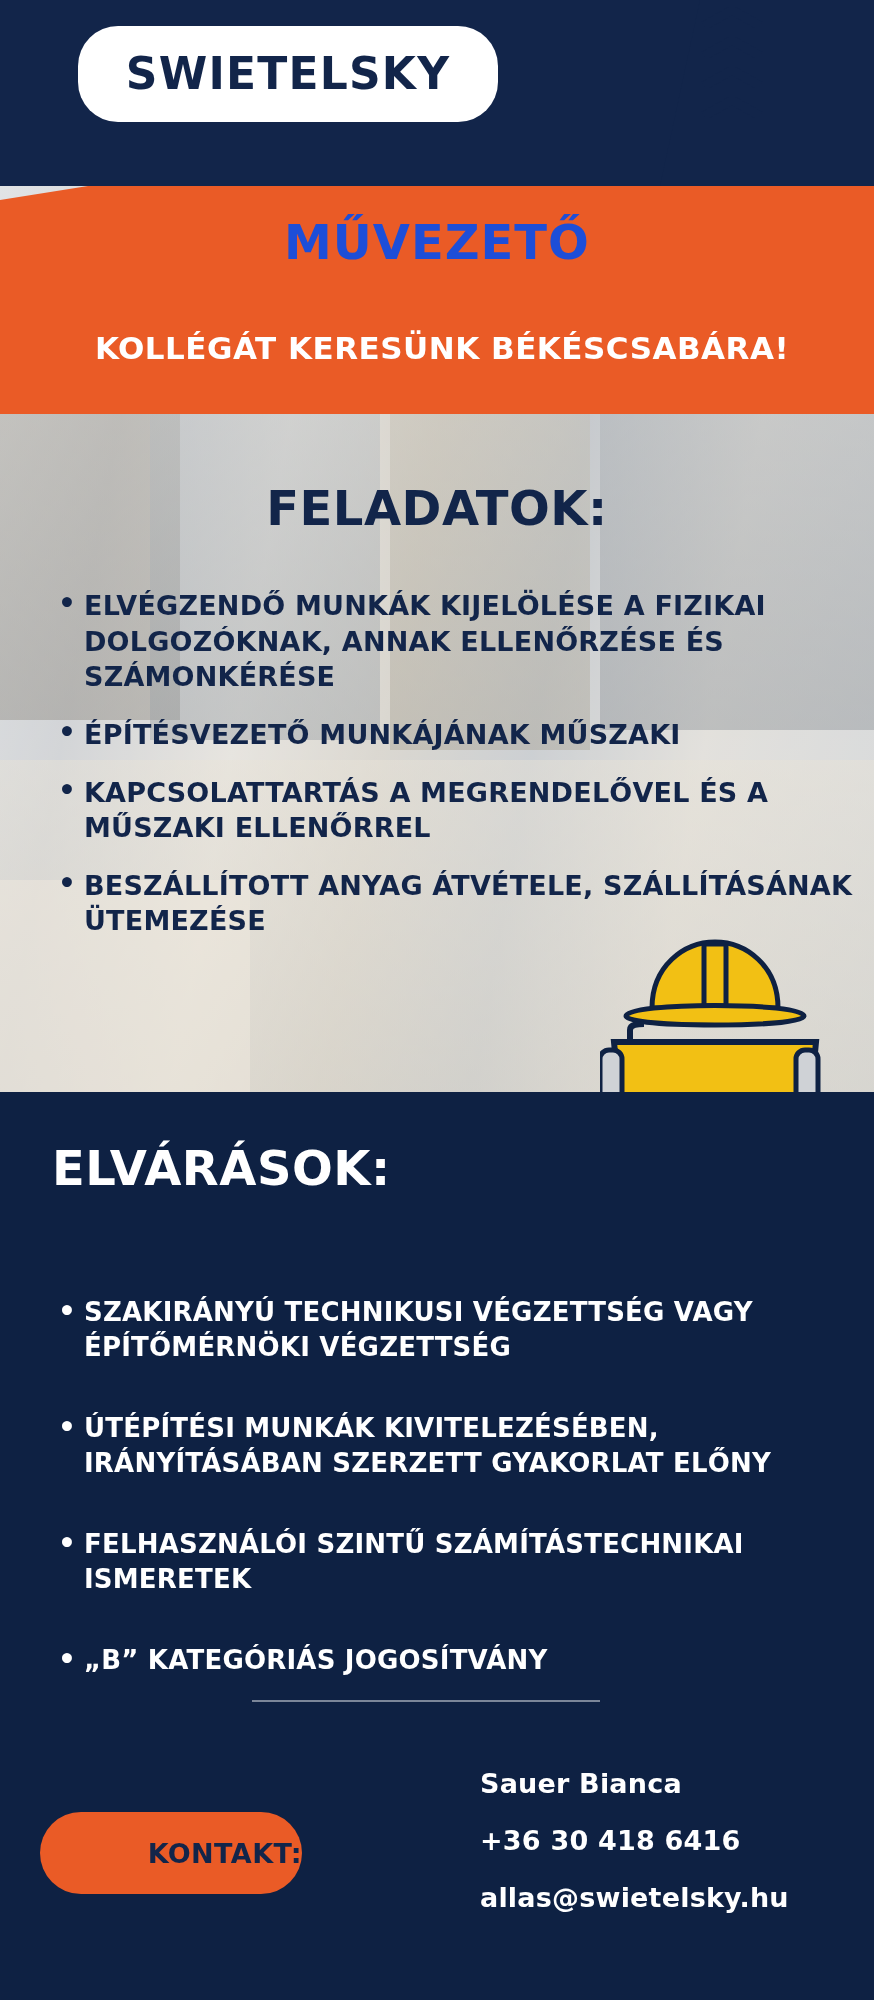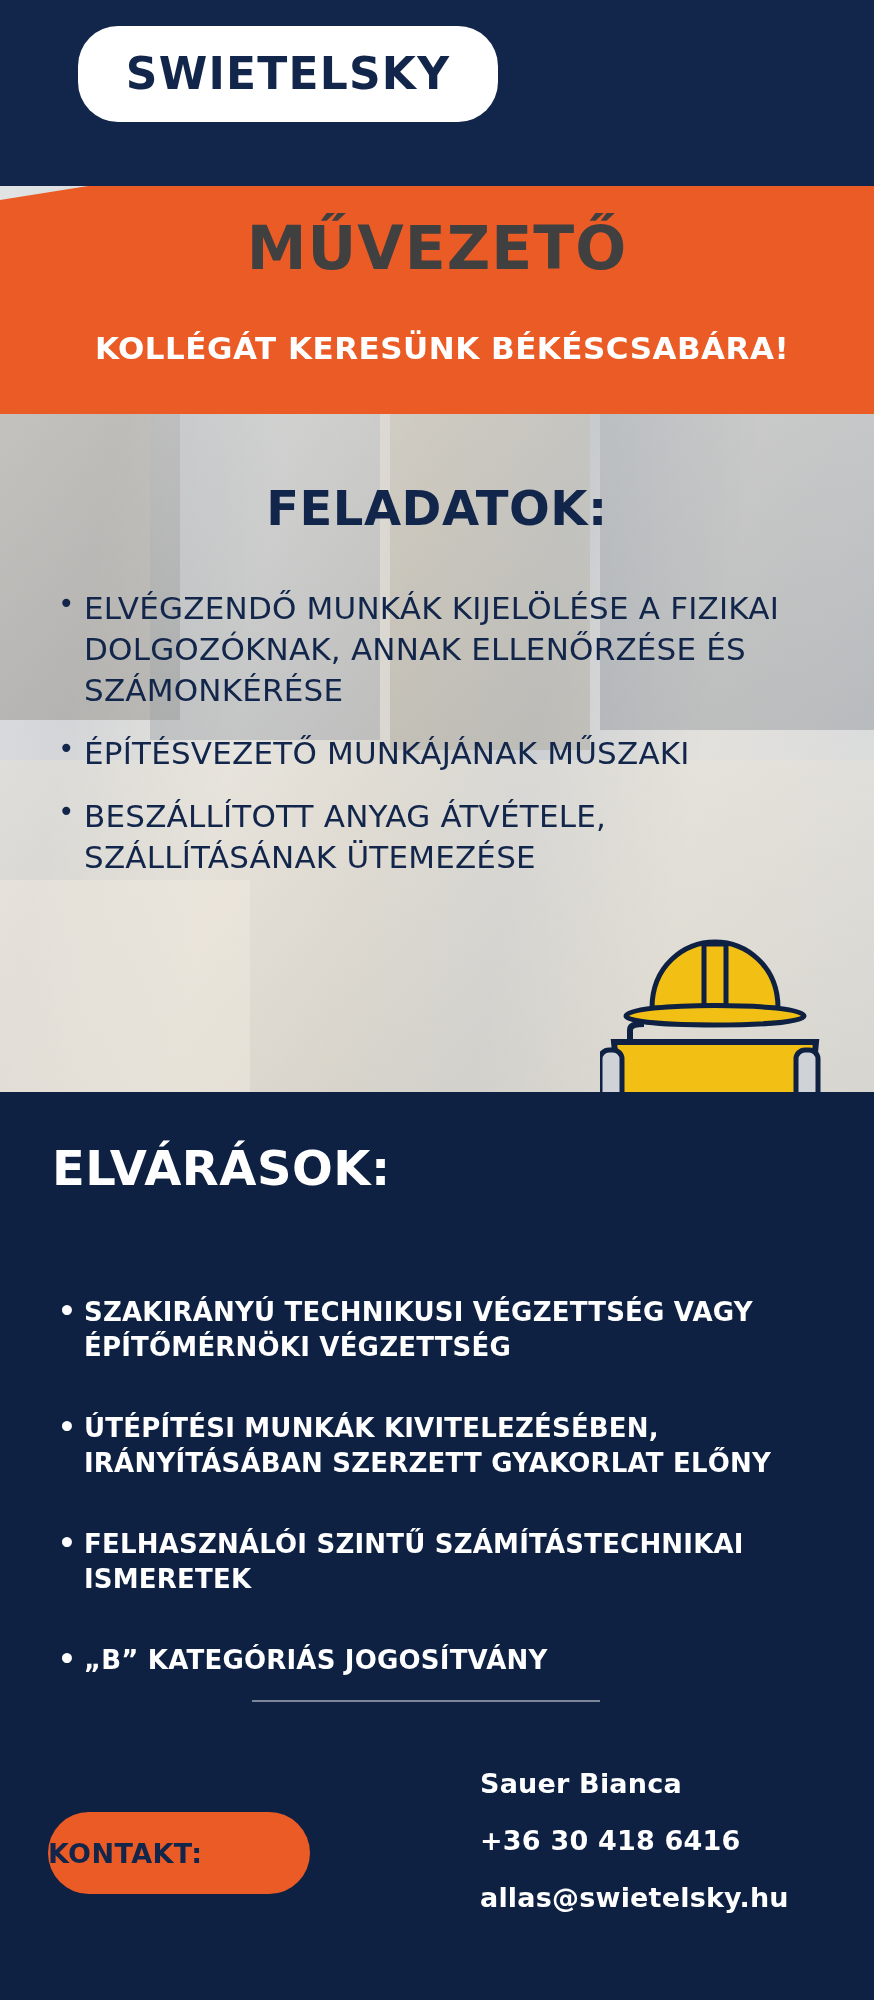--- a/index.html
+++ b/index.html
@@ -94,23 +94,23 @@
     height: 228px;
     background: #ea5b26;
     clip-path: polygon(88px 0, 874px 0, 874px 228px, 0 228px, 0 14px);
   }
   .orange-title {
     position: absolute;
     left: 0; top: 218px;
     width: 874px;
     text-align: center;
     font-family: "DejaVu Sans", sans-serif;
-    font-size: 60px;
-    font-weight: 700;
-    color: #404040;
+    font-size: 48px;
+    font-weight: 700;
+    color: #1d4ed8;
     letter-spacing: 1px;
     line-height: 1;
   }
   .orange-sub {
     position: absolute;
     left: 5px; top: 330px;
     width: 874px;
     text-align: center;
     font-family: "DejaVu Sans", sans-serif;
     font-size: 31px;
@@ -133,22 +133,22 @@
   }
   .tasks-list {
     position: absolute;
     left: 52px; top: 588px;
     width: 800px;
   }
   .tasks-list li {
     list-style: none;
     position: relative;
     font-family: "DejaVu Sans", sans-serif;
-    font-size: 31px;
-    font-weight: 400;
+    font-size: 27px;
+    font-weight: 700;
     color: #12254a;
     line-height: 1.32;
     margin-bottom: 22px;
     padding-left: 32px;
     letter-spacing: .2px;
   }
   .tasks-list li::before {
     content: "\2022";
     position: absolute;
     left: 6px; top: -2px;
@@ -208,27 +208,27 @@
   .divider {
     position: absolute;
     left: 252px; top: 1700px;
     width: 348px;
     height: 2px;
     background: #7b8699;
   }
 
   .contact-pill {
     position: absolute;
-    left: 48px; top: 1812px;
+    left: 40px; top: 1812px;
     width: 262px; height: 82px;
     background: #ea5b26;
     border-radius: 42px;
     display: flex;
     align-items: center;
-    justify-content: flex-start;
+    justify-content: flex-end;
   }
   .contact-pill span {
     font-family: "DejaVu Sans", sans-serif;
     font-size: 27px;
     font-weight: 700;
     color: #12254a;
     letter-spacing: .4px;
   }
 
   .contact-info {
@@ -291,20 +291,21 @@
   </div>
 
   <div class="orange-banner"></div>
   <div class="orange-title">MŰVEZETŐ</div>
   <div class="orange-sub">KOLLÉGÁT KERESÜNK BÉKÉSCSABÁRA!</div>
 
   <div class="tasks-title">FELADATOK:</div>
   <ul class="tasks-list">
     <li>ELVÉGZENDŐ MUNKÁK KIJELÖLÉSE A FIZIKAI DOLGOZÓKNAK, ANNAK ELLENŐRZÉSE ÉS SZÁMONKÉRÉSE</li>
     <li>ÉPÍTÉSVEZETŐ MUNKÁJÁNAK MŰSZAKI</li>
+    <li>KAPCSOLATTARTÁS A MEGRENDELŐVEL ÉS A MŰSZAKI ELLENŐRREL</li>
     <li>BESZÁLLÍTOTT ANYAG ÁTVÉTELE, SZÁLLÍTÁSÁNAK ÜTEMEZÉSE</li>
   </ul>
 
   <div class="helmet">
     <svg width="230" height="200" viewBox="0 0 230 200">
 
       <path d="M52 78 C52 36 84 12 115 12 C146 12 178 36 178 78 Z" fill="#f2c014" stroke="#0e2143" stroke-width="5"></path>
       <rect x="104" y="14" width="22" height="62" fill="#f2c014" stroke="#0e2143" stroke-width="5"></rect>
 
       <path d="M26 86 C26 72 204 72 204 86 C204 98 26 98 26 86 Z" fill="#f2c014" stroke="#0e2143" stroke-width="5"></path>

